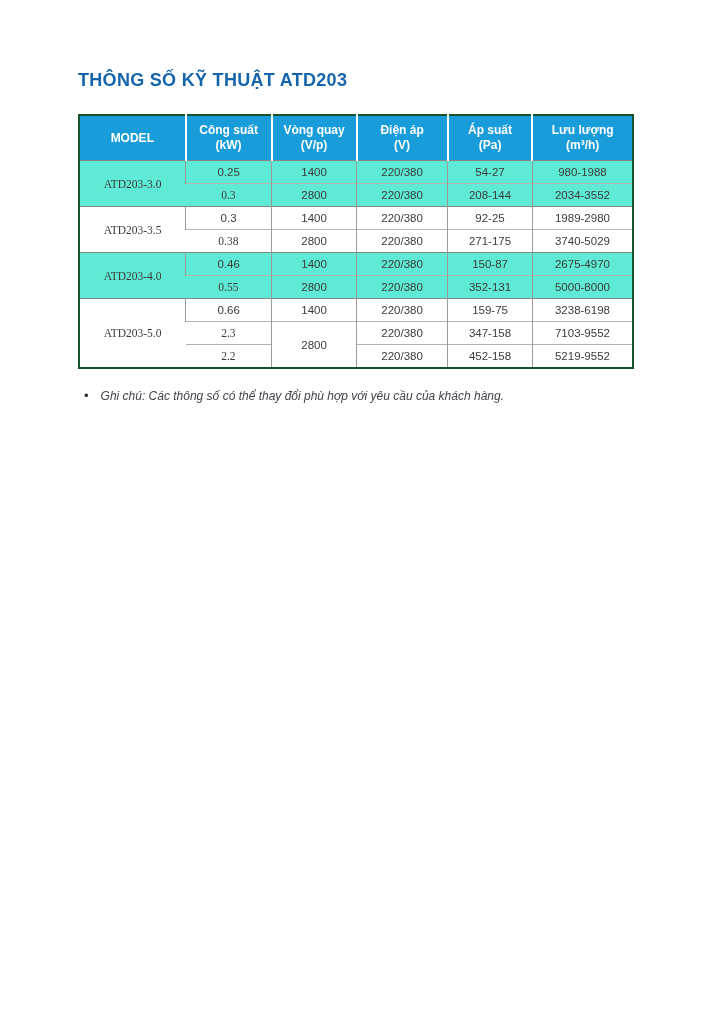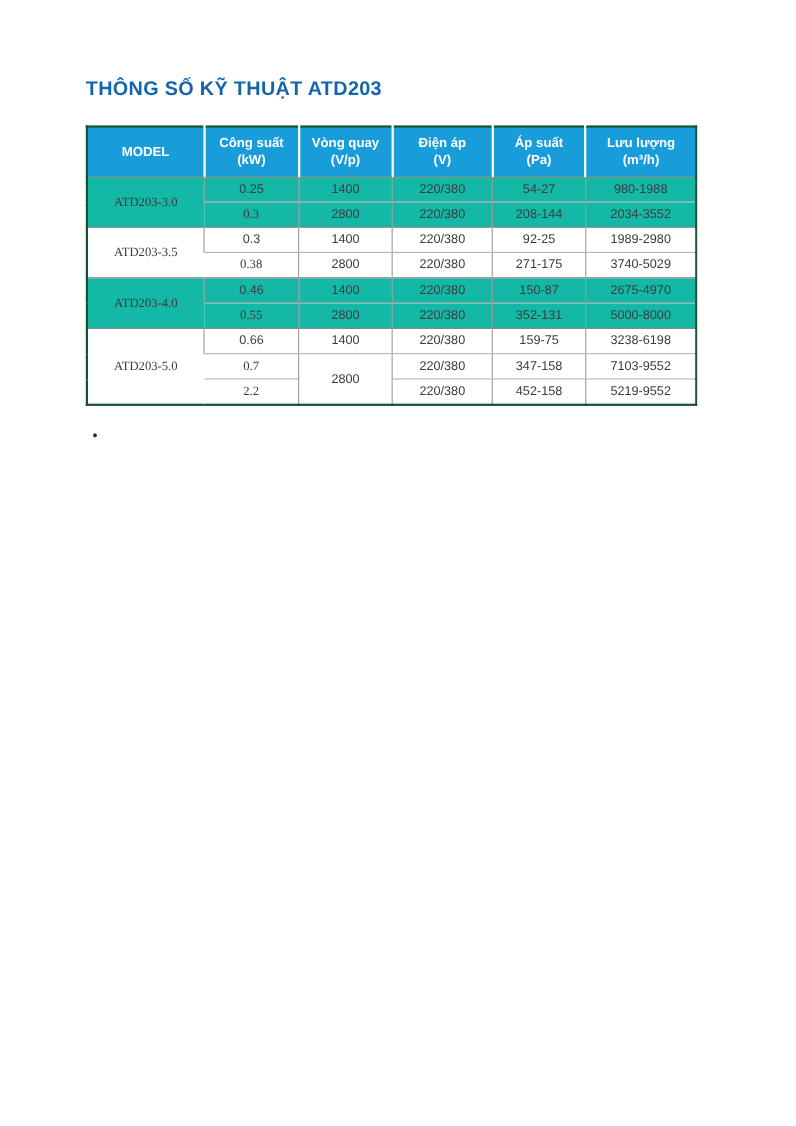--- a/index.html
+++ b/index.html
@@ -59,21 +59,21 @@
     text-align: center;
     vertical-align: middle;
     height: 22px;
     border-left: 1px solid #9a9a9a;
     padding: 0 2px;
     background: #ffffff;
   }
   td:first-child { border-left: none; font-family: Liberation Serif, serif; }
   tr.g-first td { border-top: 1px solid #858585; }
   tr.g-sub td   { border-top: 1px solid #b4b4b4; }
-  tr.shade td   { background: #14b8a6; }
+  tr.shade td   { background: #5eead4; }
   .note {
     position: absolute;
     left: 84px;
     top: 388px;
     display: flex;
     align-items: baseline;
     gap: 12px;
     font-size: 12px;
     font-style: italic;
     color: #41414a;
@@ -180,33 +180,34 @@
 
       <tr class="g-first">
         <td rowspan="3">ATD203-5.0</td>
         <td>0.66</td>
         <td>1400</td>
         <td>220/380</td>
         <td>159-75</td>
         <td>3238-6198</td>
       </tr>
       <tr class="g-sub">
-        <td>0.7</td>
+        <td>2.3</td>
         <td rowspan="2">2800</td>
         <td>220/380</td>
         <td>347-158</td>
         <td>7103-9552</td>
       </tr>
       <tr class="g-sub">
         <td>2.2</td>
         <td>220/380</td>
         <td>452-158</td>
         <td>5219-9552</td>
       </tr>
 
     </tbody>
   </table>
 
   <div class="note">
     <span class="note-bullet">•</span>
+    <span class="note-text">Ghi chú: Các thông số có thể thay đổi phù hợp với yêu cầu của khách hàng.</span>
   </div>
 
 </div>
 
 </body></html>

